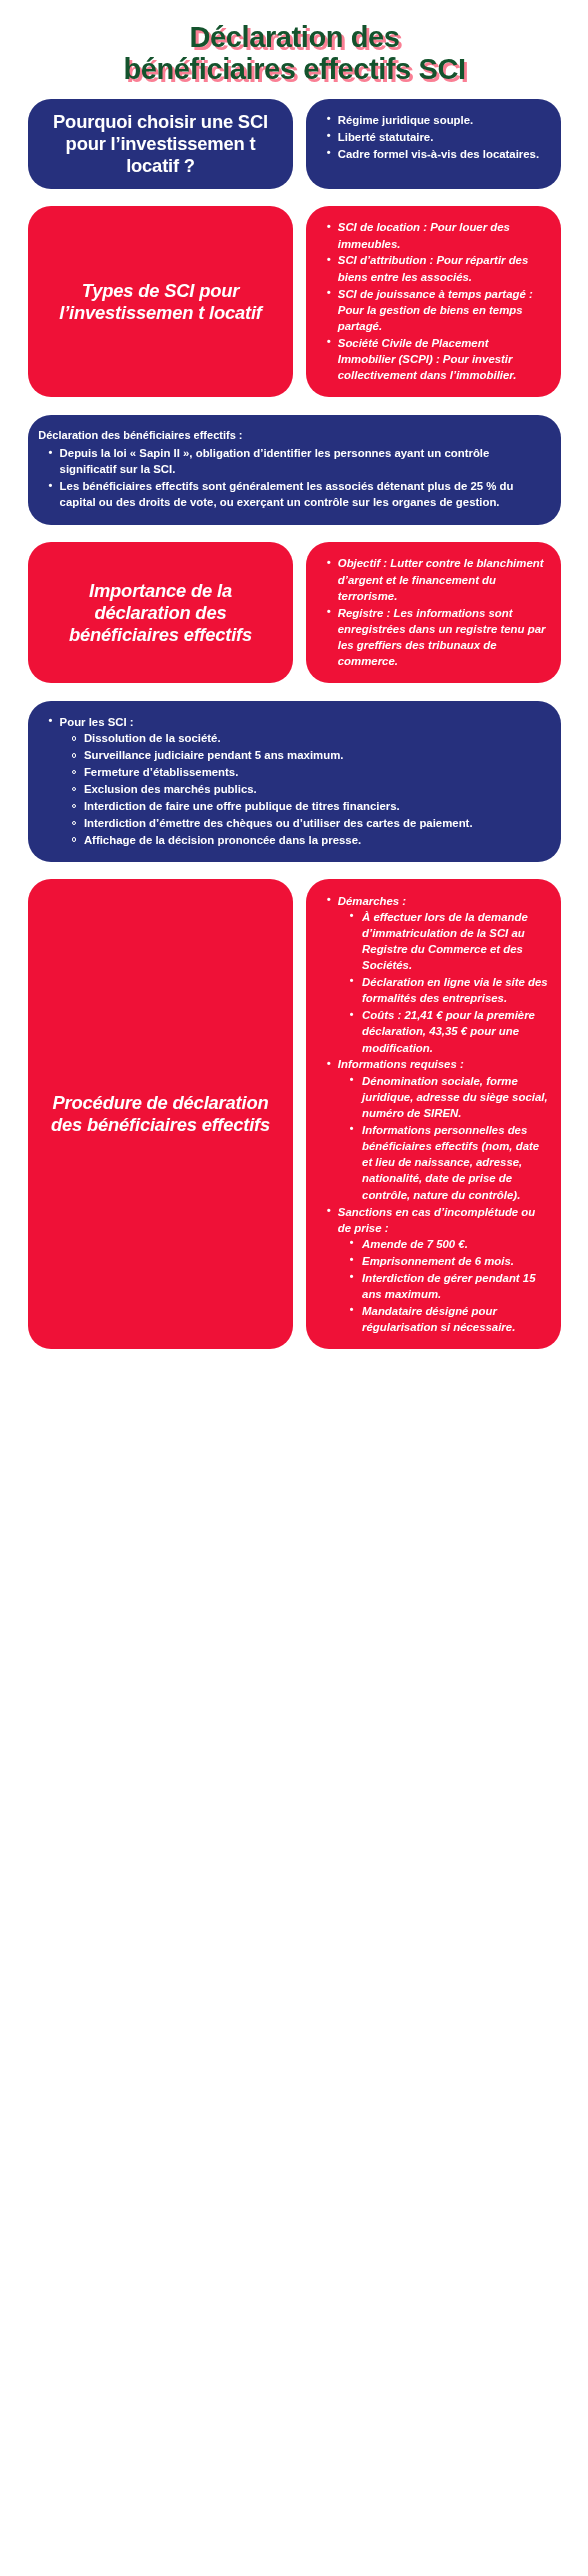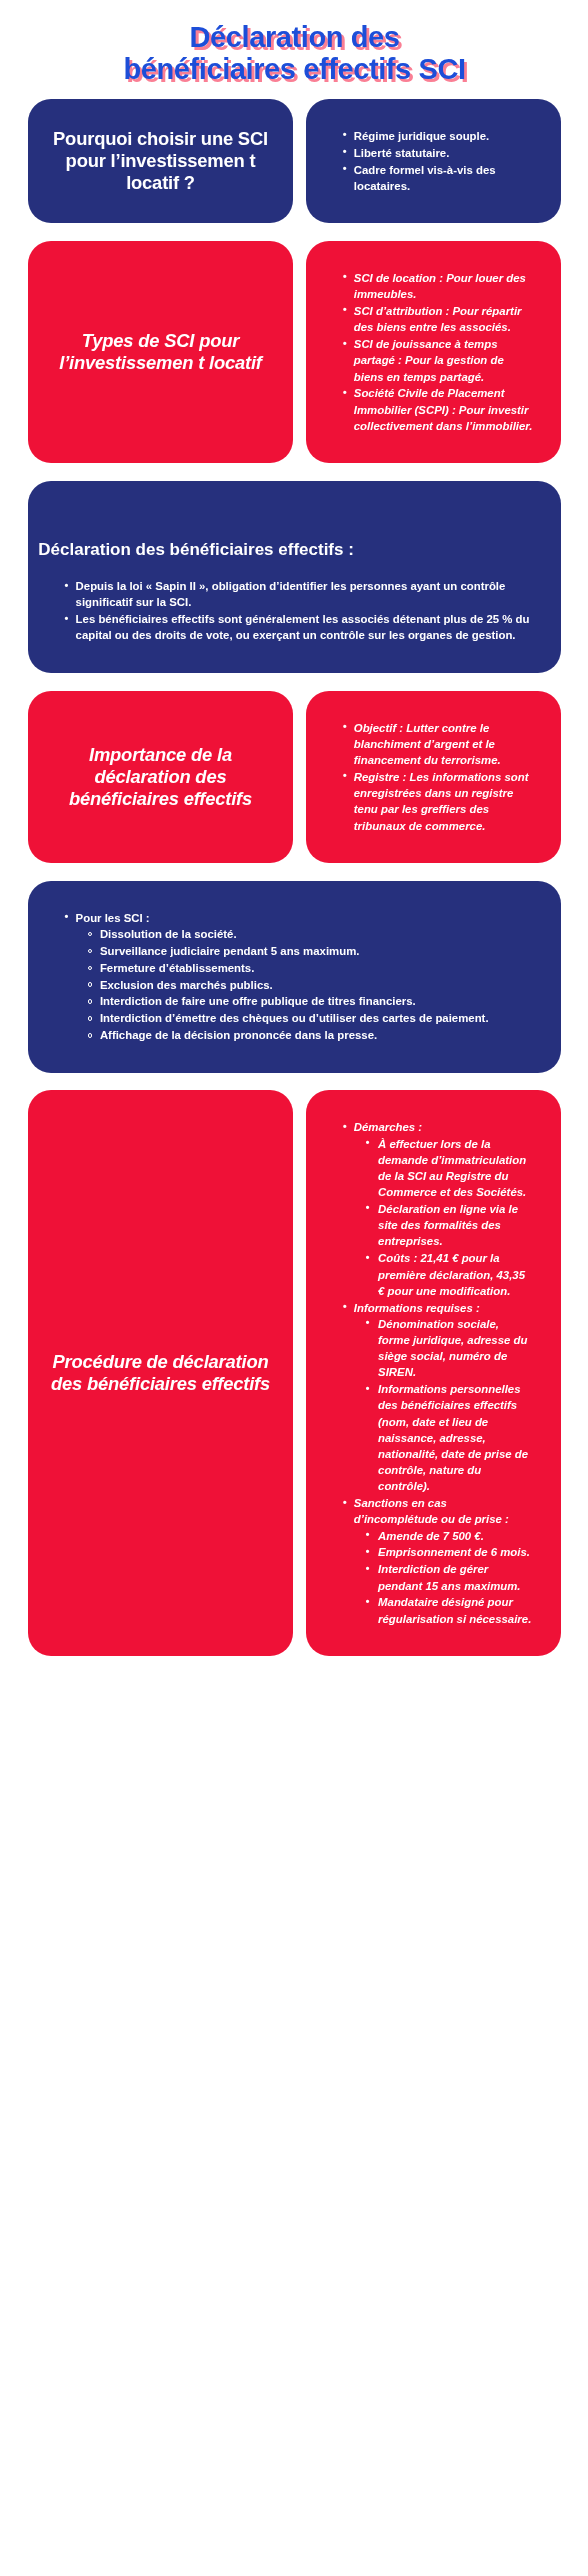--- a/index.html
+++ b/index.html
@@ -20,21 +20,21 @@
   .title-wrap {
     width: 589px;
     padding: 20.6px 22px 13.2px 22px;
     text-align: center;
   }
   .title-line {
     font-size: 29px;
     font-weight: 900;
     line-height: 1.12;
     letter-spacing: -0.4px;
-    color: #1d4ed8;
+    color: #14532d;
     text-shadow: 2.9px 2.9px 0 #fa7f94;
     white-space: nowrap;
   }
 
   
   .rows {
     width: 589px;
     padding: 0 28px 17.7px 28px;
   }
   .row {
@@ -69,29 +69,28 @@
     font-weight: 900;
     line-height: 1.2;
     color: #ffffff;
     letter-spacing: -0.2px;
   }
 
   
   .blist { width: 100%; }
   .lead {
     color: #ffffff;
-    font-size: 17px;
+    font-size: 11px;
     font-weight: 800;
     line-height: 1.42;
     margin-bottom: 1.5px;
-    margin-top: 44px;
   }
   ul.l1 {
     list-style: none;
-    margin: 16px;
+    margin: 0;
     padding: 0 0 0 10.3px;
   }
   ul.l1 > li {
     position: relative;
     color: #ffffff;
     font-size: 11.4px;
     font-weight: 800;
     line-height: 1.42;
     padding-left: 11px;
     margin-bottom: 0.7px;

